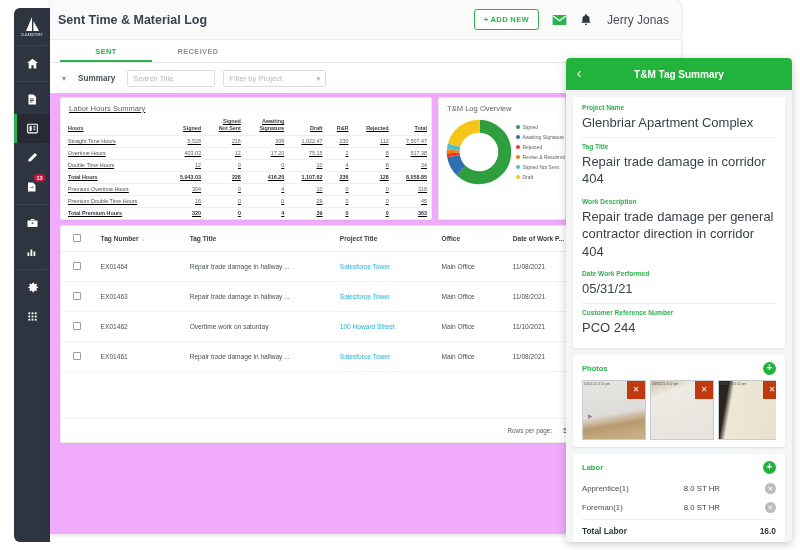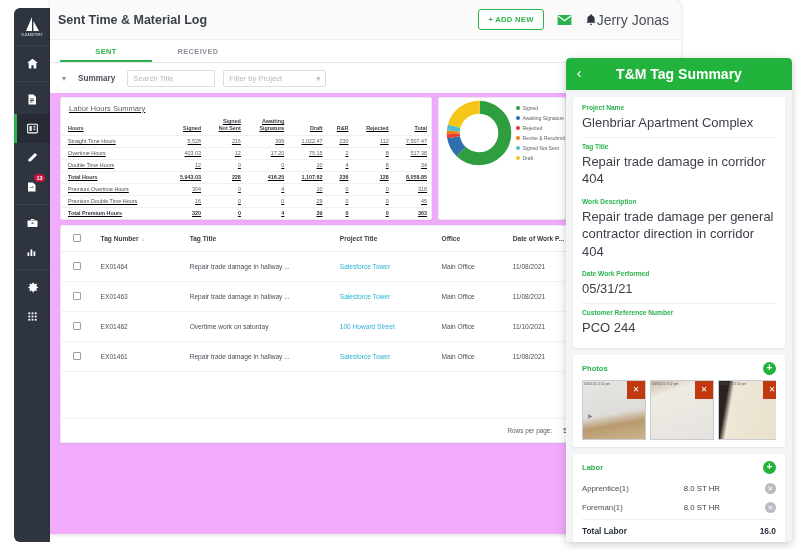--- a/index.html
+++ b/index.html
@@ -77,21 +77,21 @@
     flex: 1;
   }
   .add-new-btn {
     border: 1px solid #2bb24c; color: #2bb24c;
     background: #fff; border-radius: 3px;
     font-size: 7.6px; font-weight: bold; letter-spacing: .3px;
     padding: 5px 9px; cursor: pointer;
     display: flex; align-items: center; gap: 3px;
   }
   .icon-btn { margin-left: 13px; cursor: pointer; display:flex; align-items:center; }
-  .user-name { font-size: 14px; color: #4a4f58; }
+  .user-name { margin-left: 15px; font-size: 12px; color: #4a4f58; }
 
   
   .tabs {
     height: 23px; background: #fff;
     display: flex; align-items: flex-end;
     border-bottom: 1px solid #e8e8e8;
     padding-left: 10px;
   }
   .tab {
     width: 92px; text-align: center;
@@ -217,21 +217,21 @@
     height: 32px; background: #21b33c;
     display: flex; align-items: center;
     border-radius: 4px 4px 0 0;
   }
   .back-arrow {
     width: 26px; display: flex; align-items: center; justify-content: center;
     color: #fff; font-size: 14px; cursor: pointer; padding-bottom: 2px;
   }
   .drawer-title {
     flex: 1; text-align: center; color: #fff;
-    font-size: 14px; font-weight: bold; padding-right: 26px;
+    font-size: 10px; font-weight: bold; padding-right: 26px;
   }
   .drawer-body { padding: 7px; height: 452px; overflow: hidden; }
   .d-card {
     background: #fff; border-radius: 2px;
     box-shadow: 0 1px 2px rgba(0,0,0,.08);
     padding: 7px 9px; margin-bottom: 7px;
   }
   .fld { padding-bottom: 5px; }
   .fld + .fld { padding-top: 5px; }
   .fld.div { border-top: 1px solid #eeeeee; }
@@ -498,20 +498,21 @@
                 <td>39</td>
                 <td>0</td>
                 <td>0</td>
                 <td>363</td>
               </tr>
             </tbody>
         </table>
       </div>
 
       <div class="panel panel-b">
+        <div class="panel-title">T&amp;M Log Overview</div>
         <div class="donut-wrap">
           <svg width="70" height="70" viewBox="0 0 42 42">
             <g id="donut-slices">
                 <circle cx="21" cy="21" r="15.9155" fill="none" stroke="#2e9e3e" stroke-width="8" stroke-dasharray="62.00002216897836 38.000013587438346" stroke-dashoffset="25"></circle>
                 <circle cx="21" cy="21" r="15.9155" fill="none" stroke="#2f6fad" stroke-width="8" stroke-dasharray="10.00000357564167 90.00003218077504" stroke-dashoffset="-37.00002216897836"></circle>
                 <circle cx="21" cy="21" r="15.9155" fill="none" stroke="#e8382f" stroke-width="8" stroke-dasharray="2.0000007151283343 98.00003504128837" stroke-dashoffset="-47.00002574462003"></circle>
                 <circle cx="21" cy="21" r="15.9155" fill="none" stroke="#f08015" stroke-width="8" stroke-dasharray="2.0000007151283343 98.00003504128837" stroke-dashoffset="-49.00002645974837"></circle>
                 <circle cx="21" cy="21" r="15.9155" fill="none" stroke="#4fc0c9" stroke-width="8" stroke-dasharray="3.000001072692501 97.00003468372421" stroke-dashoffset="-51.000027174876706"></circle>
                 <circle cx="21" cy="21" r="15.9155" fill="none" stroke="#f5c518" stroke-width="8" stroke-dasharray="21.000007508847506 79.0000282475692" stroke-dashoffset="-54.000028247569205"></circle>
               </g>

